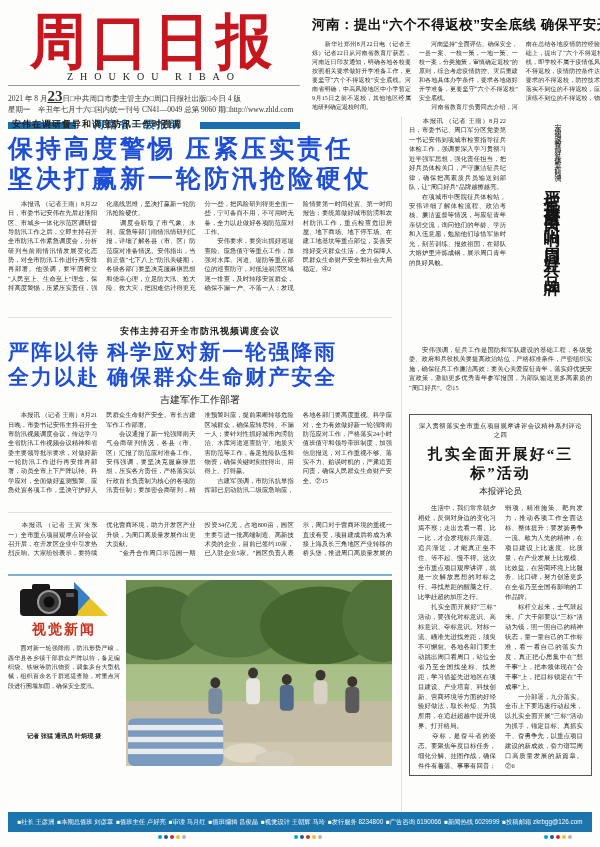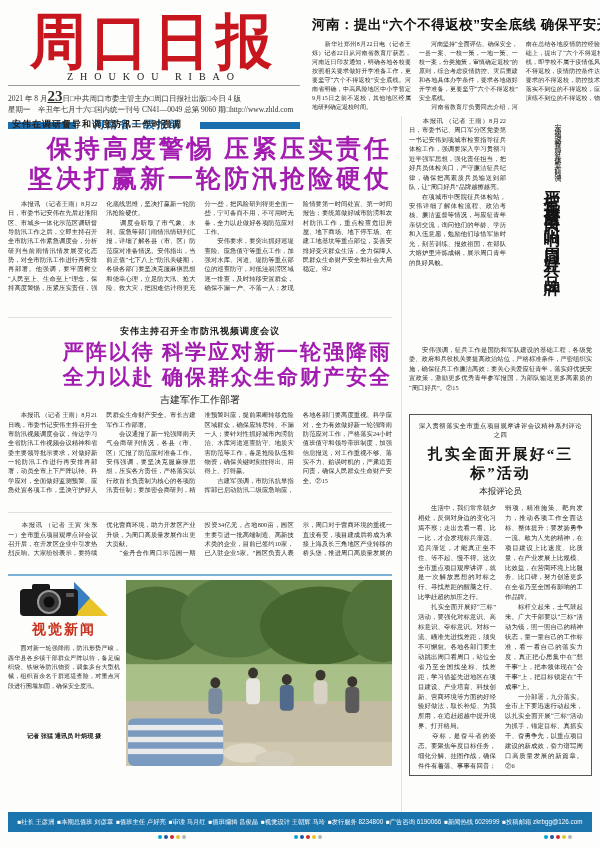--- a/index.html
+++ b/index.html
@@ -31,21 +31,21 @@
   .tra-body { column-count:3; column-gap:8px; font-size:6px; line-height:1.5; height:78px; }
 
   
   .main { display:flex; gap:9px; flex:1; min-height:0; }
   .left-col { width:384px; flex:none; display:flex; flex-direction:column; }
   .right-col { flex:1; min-width:0; display:flex; flex-direction:column; border-left:1px solid #e2e2de; padding-left:7px; }
 
   .kicker { font-size:9px; font-weight:bold; color:#222; letter-spacing:1px; }
   .k-left { text-align:left; padding-left:4px; margin:2px 0 3px; }
   .k-center { text-align:center; margin:4px 0 2px; }
-  .headline { text-align:right; font-weight:bold; color:#a21caf; font-family:"Liberation Serif", serif; }
+  .headline { text-align:left; font-weight:bold; color:#1d4ed8; font-family:"Liberation Serif", serif; }
   .h-xl { font-size:25px; line-height:1.2; letter-spacing:3px; }
   .h-lg { font-size:21px; line-height:1.2; letter-spacing:2px; }
   .h-md { font-size:18px; line-height:1.2; letter-spacing:1.5px; margin-top:6px; }
   .byline { text-align:center; font-size:10px; color:#222; margin:3px 0 2px; }
   .body-4col { column-count:4; column-gap:9px; font-size:6.3px; line-height:1.48; }
   .body1 { height:112px; margin-top:5px; }
   .body2 { height:96px; margin-top:3px; }
   .body3 { height:46px; margin-top:4px; }
   .art-sep { border-top:1px solid #e0e0dc; margin:6px 0 3px; }
 

